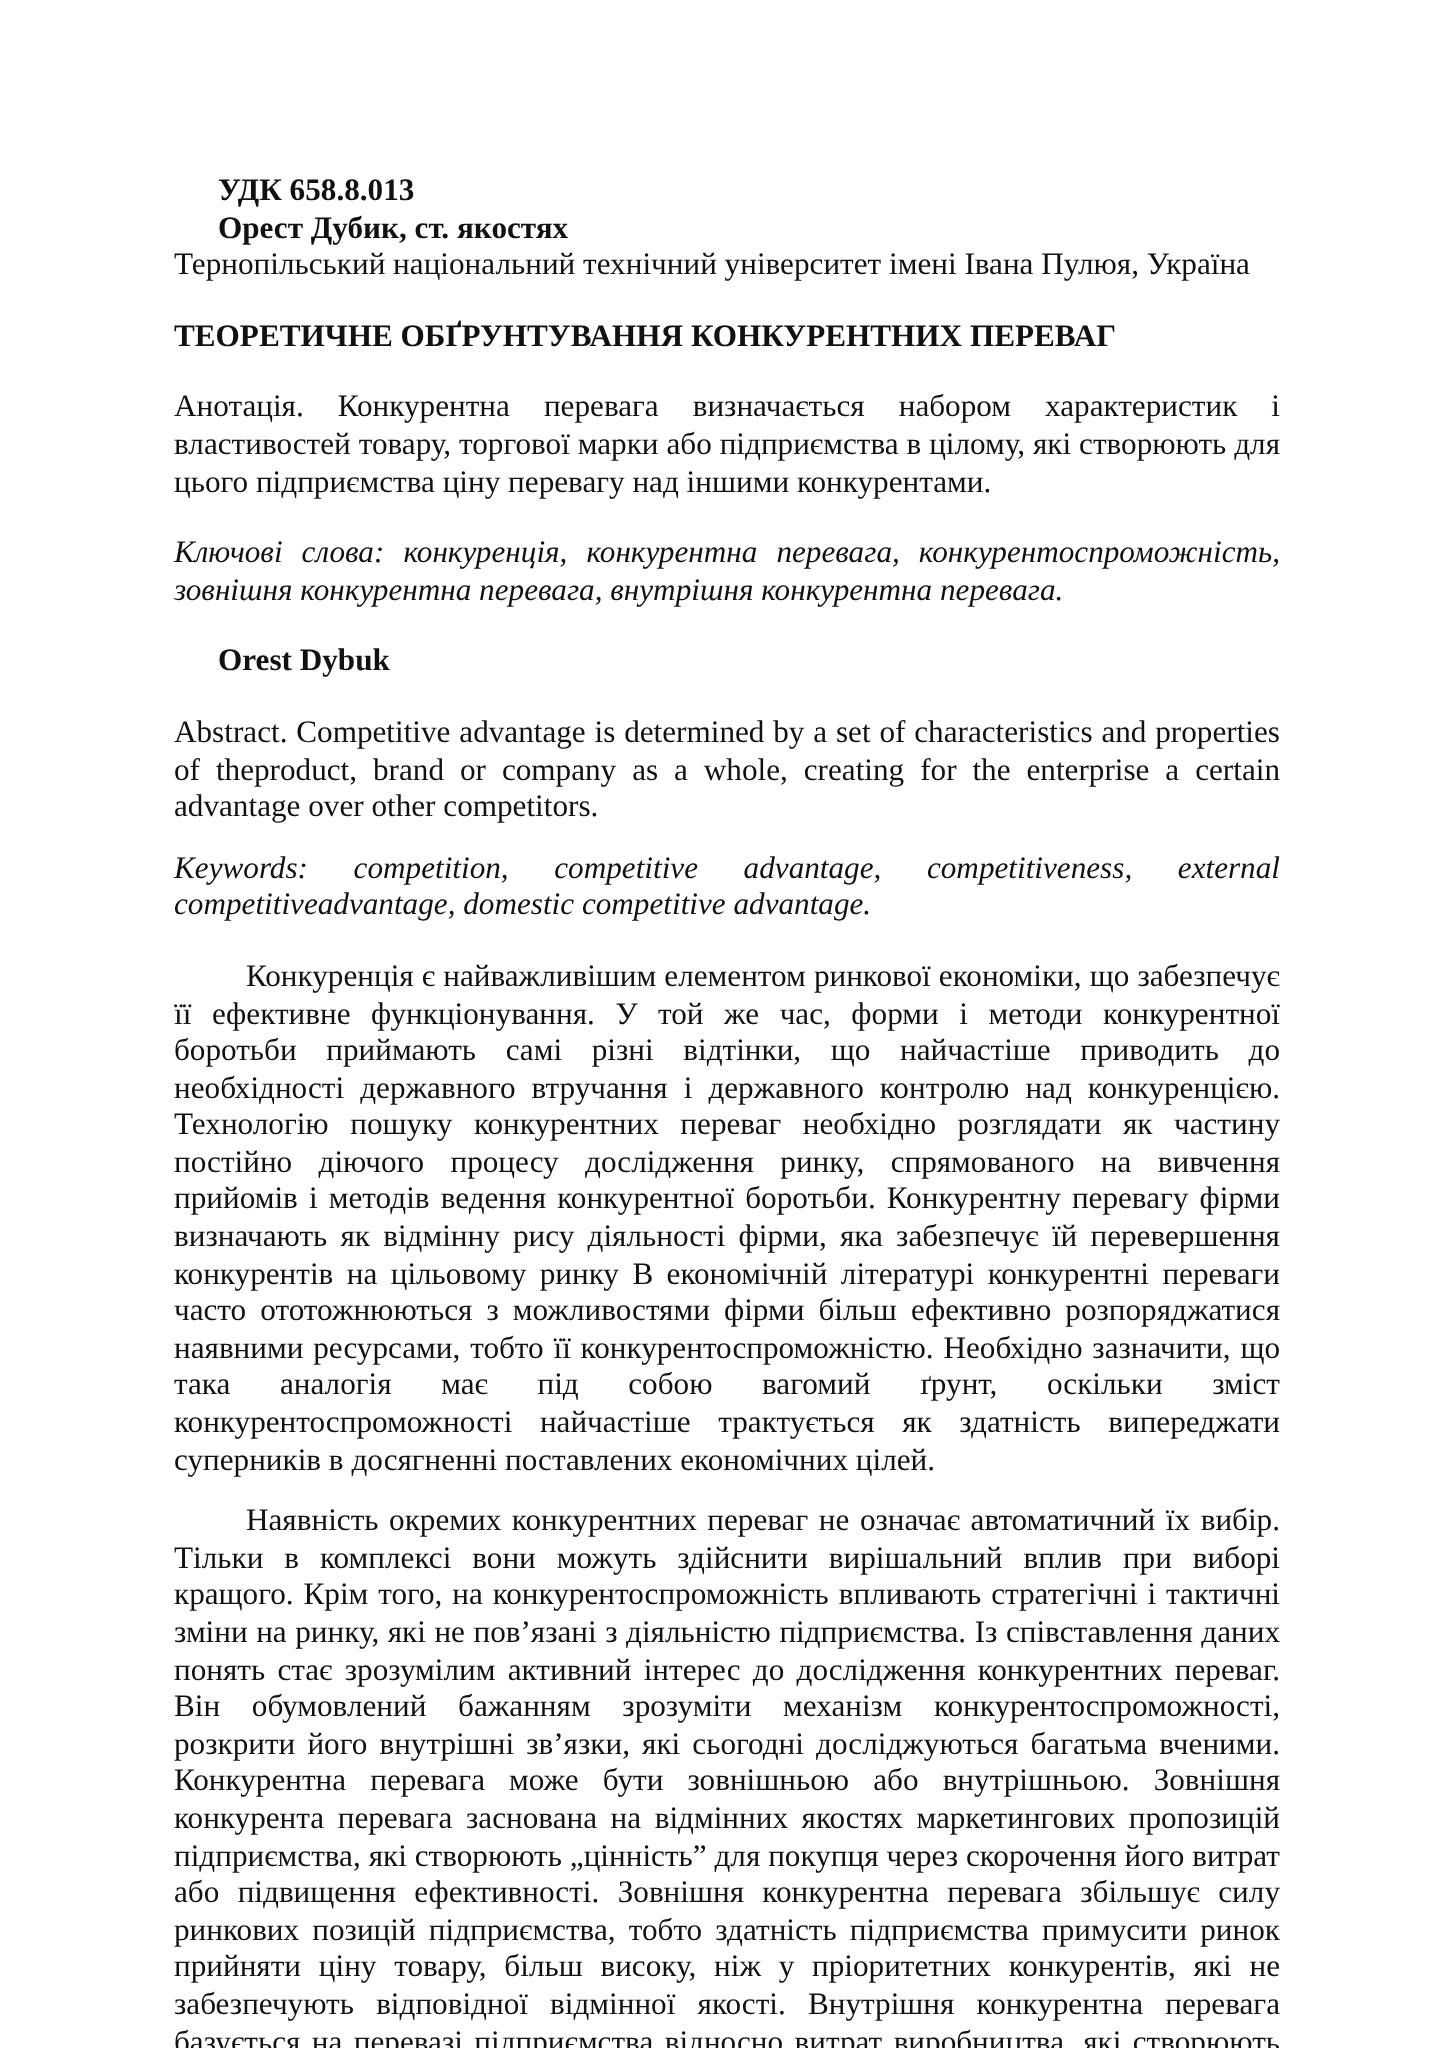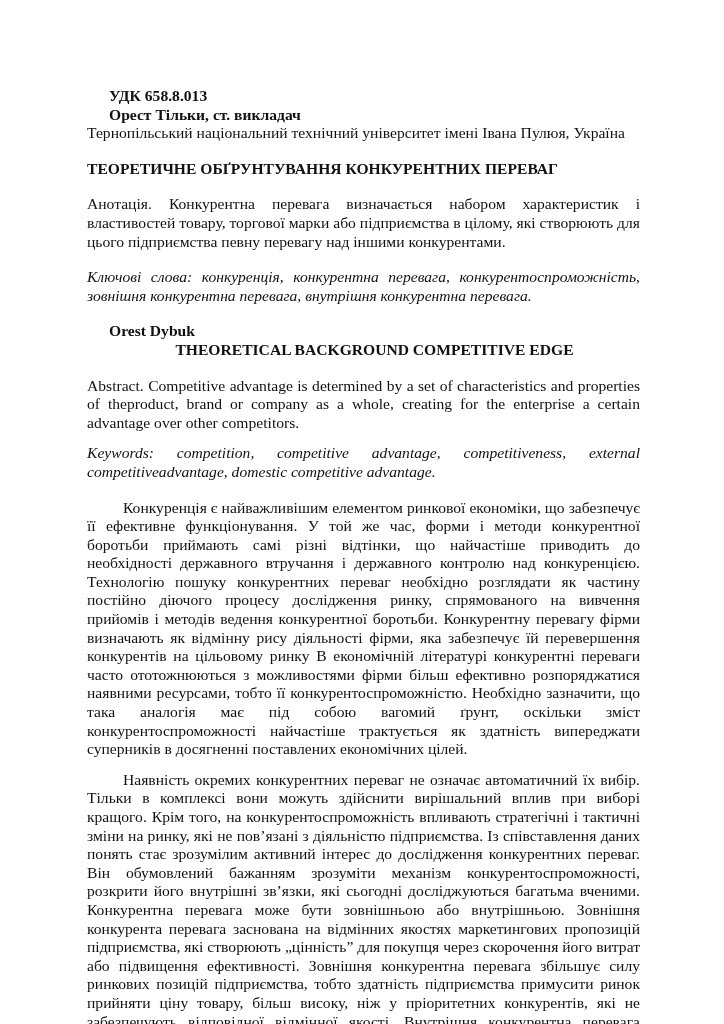--- a/index.html
+++ b/index.html
@@ -16,24 +16,23 @@
   .title { font-weight: bold; text-align: left; margin-top: 17px; }
   .gap { margin-top: 17px; }
   .indent { text-indent: 36px; }
   p { margin: 0; }
 </style>
 </head>
 <body>
 
 <div class="page">
   <p class="b">УДК 658.8.013</p>
-  <p class="b">Орест Тільки, ст. викладач</p>
+  <p class="b">Орест Дубик, ст. якостях</p>
   <p>Тернопільський національний технічний університет імені Івана Пулюя, Україна</p>
   <p class="title">ТЕОРЕТИЧНЕ ОБҐРУНТУВАННЯ КОНКУРЕНТНИХ ПЕРЕВАГ</p>
-  <p class="just gap">Анотація. Конкурентна перевага визначається набором характеристик і властивостей товару, торгової марки або підприємства в цілому, які створюють для цього підприємства певну перевагу над іншими конкурентами.</p>
+  <p class="just gap">Анотація. Конкурентна перевага визначається набором характеристик і властивостей товару, торгової марки або підприємства в цілому, які створюють для цього підприємства ціну перевагу над іншими конкурентами.</p>
   <p class="just i gap">Ключові слова: конкуренція, конкурентна перевага, конкурентоспроможність, зовнішня конкурентна перевага, внутрішня конкурентна перевага.</p>
   <p class="b gap">Orest Dybuk</p>
-  <p class="b center">THEORETICAL BACKGROUND COMPETITIVE EDGE</p>
   <p class="just gap">Abstract. Competitive advantage is determined by a set of characteristics and properties of theproduct, brand or company as a whole, creating for the enterprise a certain advantage over other competitors.</p>
   <p class="just i">Keywords: competition, competitive advantage, competitiveness, external competitiveadvantage, domestic competitive advantage.</p>
   <p class="just indent gap">Конкуренція є найважливішим елементом ринкової економіки, що забезпечує її ефективне функціонування. У той же час, форми і методи конкурентної боротьби приймають самі різні відтінки, що найчастіше приводить до необхідності державного втручання і державного контролю над конкуренцією. Технологію пошуку конкурентних переваг необхідно розглядати як частину постійно діючого процесу дослідження ринку, спрямованого на вивчення прийомів і методів ведення конкурентної боротьби. Конкурентну перевагу фірми визначають як відмінну рису діяльності фірми, яка забезпечує їй перевершення конкурентів на цільовому ринку В економічній літературі конкурентні переваги часто ототожнюються з можливостями фірми більш ефективно розпоряджатися наявними ресурсами, тобто її конкурентоспроможністю. Необхідно зазначити, що така аналогія має під собою вагомий ґрунт, оскільки зміст конкурентоспроможності найчастіше трактується як здатність випереджати суперників в досягненні поставлених економічних цілей.</p>
   <p class="just indent">Наявність окремих конкурентних переваг не означає автоматичний їх вибір. Тільки в комплексі вони можуть здійснити вирішальний вплив при виборі кращого. Крім того, на конкурентоспроможність впливають стратегічні і тактичні зміни на ринку, які не пов’язані з діяльністю підприємства. Із співставлення даних понять стає зрозумілим активний інтерес до дослідження конкурентних переваг. Він обумовлений бажанням зрозуміти механізм конкурентоспроможності, розкрити його внутрішні зв’язки, які сьогодні досліджуються багатьма вченими. Конкурентна перевага може бути зовнішньою або внутрішньою. Зовнішня конкурента перевага заснована на відмінних якостях маркетингових пропозицій підприємства, які створюють „цінність” для покупця через скорочення його витрат або підвищення ефективності. Зовнішня конкурентна перевага збільшує силу ринкових позицій підприємства, тобто здатність підприємства примусити ринок прийняти ціну товару, більш високу, ніж у пріоритетних конкурентів, які не забезпечують відповідної відмінної якості. Внутрішня конкурентна перевага базується на перевазі підприємства відносно витрат виробництва, які створюють „цінність” для виробника і дозволяє досягти меншого, ніж у конкурента, рівня собівартості. Ця перевага може створюватися в результаті впровадження заходів,</p>
 </div>
 
 </body></html>

